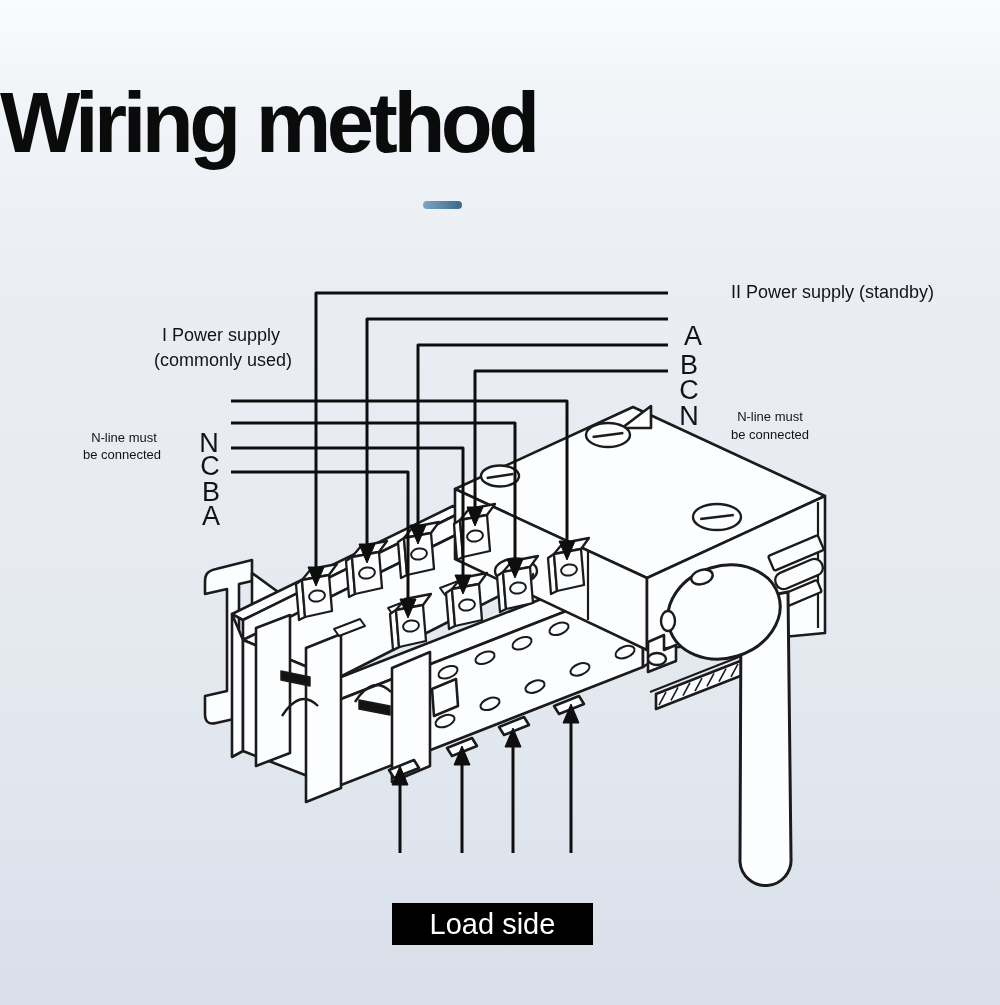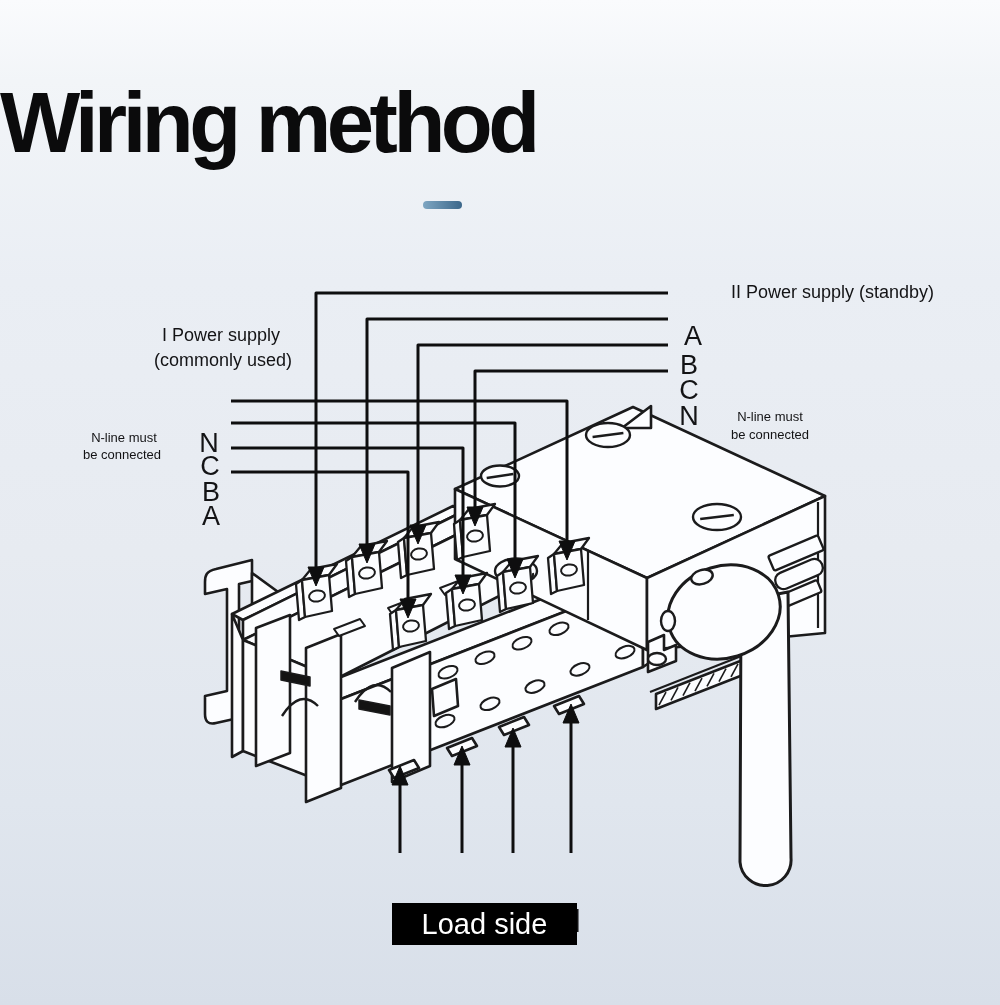--- a/index.html
+++ b/index.html
@@ -22,21 +22,21 @@
   }
   .lbl-left{
     position:absolute;transform:translateY(-50%);
     color:#131315;white-space:nowrap;line-height:1.15;margin-left:8px;
   }
   .small{font-size:18px;}
   .note{font-size:13px;}
   .term{font-size:27px;}
   .bterm{font-size:34px;}
   .load-badge{
-    position:absolute;left:392px;top:903px;width:185px;height:42px;
+    position:absolute;left:392px;top:903px;width:201px;height:42px;
     background:#000;color:#fff;font-size:29px;
     display:flex;align-items:center;justify-content:center;
   }
   svg{position:absolute;left:0;top:0;}
 </style>
 </head>
 <body>
 
 <div class="stage">
 

